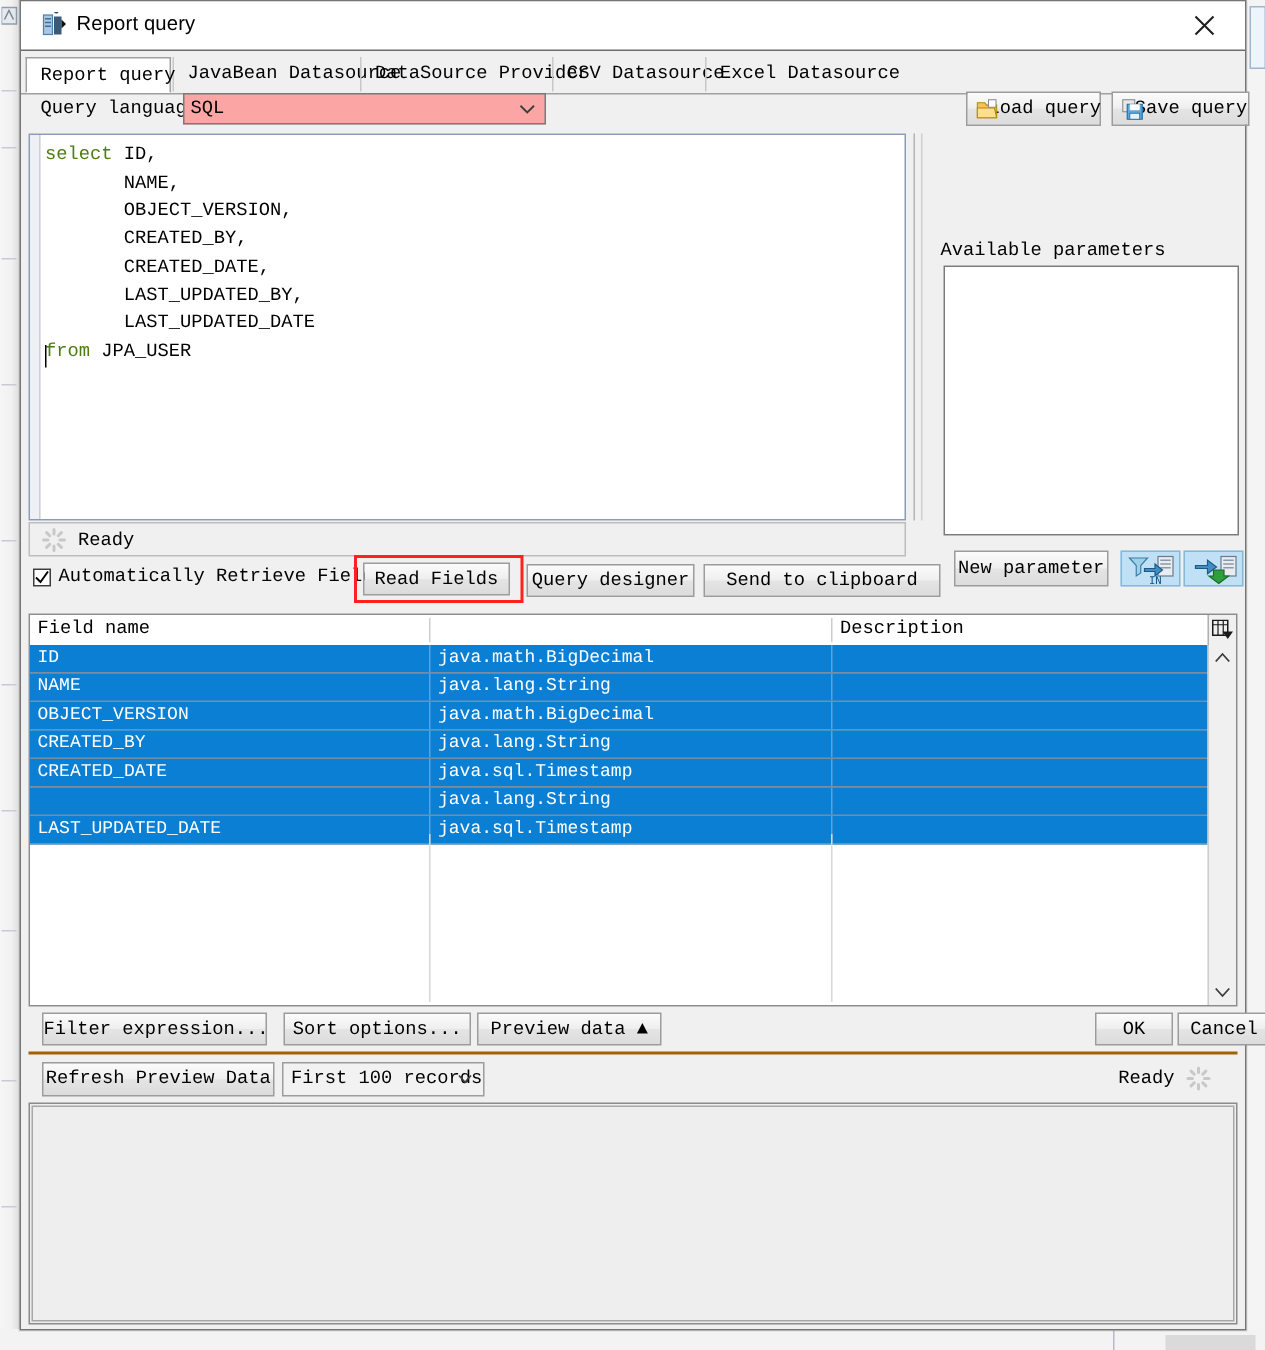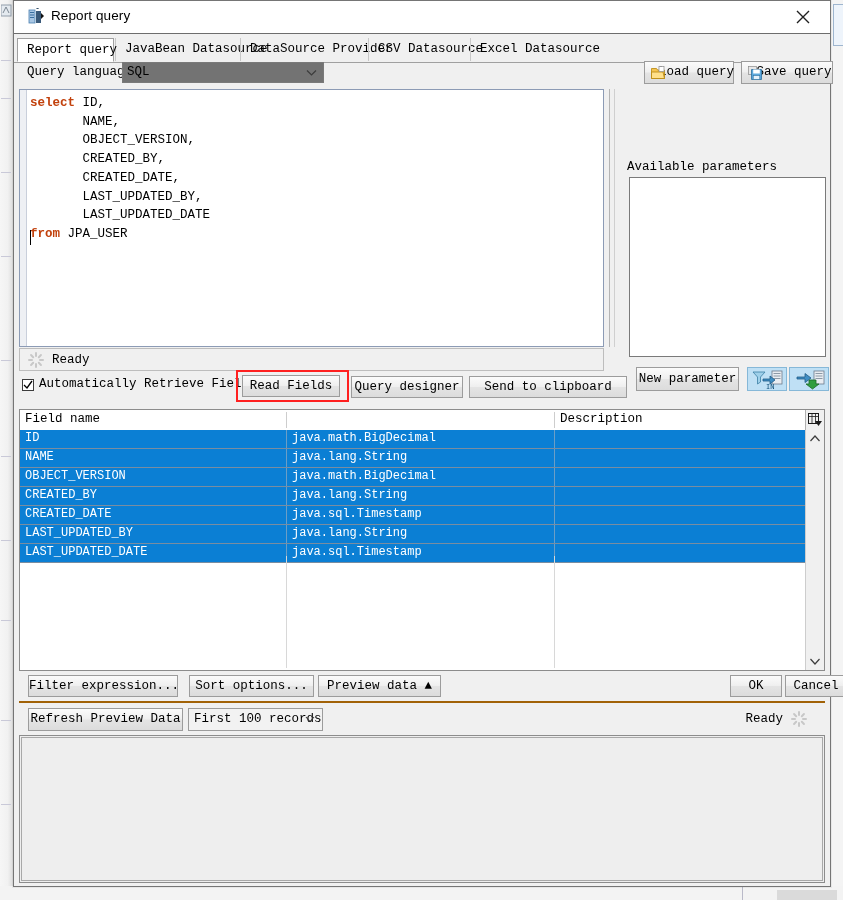--- a/index.html
+++ b/index.html
@@ -46,40 +46,40 @@
   .tab{position:absolute;top:0;height:23px;line-height:22px;padding:0 9px;
       font-family:"Liberation Mono", monospace;font-size:12.5px;color:#000;
       border-left:1px solid #c8c8c8;white-space:nowrap;box-sizing:border-box;}
   .tab:first-child{border-left:none;}
   .tab.active{background:#ffffff;border:1px solid #a0a0a0;border-bottom:1px solid #ffffff;
       border-top:1px solid #a0a0a0;height:24px;z-index:3;}
 
   
   #qlang-row{position:absolute;left:5px;top:60px;width:806px;height:24px;}
   #qlang-label{position:absolute;left:8px;top:4px;font-family:"Liberation Mono",monospace;font-size:12.5px;}
-  #qlang-select{position:absolute;left:103px;top:1px;width:202px;height:21px;background:#737373;
+  #qlang-select{position:absolute;left:103px;top:1px;width:242px;height:21px;background:#fca5a5;
       border:1px solid #7a7a7a;box-sizing:border-box;}
   #qlang-value{position:absolute;left:4px;top:2px;font-family:"Liberation Mono",monospace;font-size:12.5px;}
   #qlang-arrow{position:absolute;right:6px;top:6px;}
   .btn{
     font-family:"Liberation Mono",monospace;font-size:12.5px;color:#000;
     background:linear-gradient(to bottom,#fbfbfb 0%,#efefef 48%,#e4e4e4 52%,#dcdcdc 100%);
     border:1px solid #9c9c9c;box-sizing:border-box;text-align:center;white-space:nowrap;
   }
   #btn-load{position:absolute;left:625px;top:0;width:90px;height:23px;line-height:21px;padding-left:14px;}
   #btn-save{position:absolute;left:722px;top:0;width:92px;height:23px;line-height:21px;padding-left:14px;}
   .bicon{position:absolute;left:6px;top:4px;width:14px;height:14px;}
 
   
   #editor-wrap{position:absolute;left:5px;top:88px;width:585px;height:258px;
      background:#ffffff;border:1px solid #8c9bb5;box-sizing:border-box;overflow:hidden;}
   #gutter{position:absolute;left:0;top:0;width:6px;height:100%;background:#eef0f4;border-right:1px solid #c9cfdb;}
   #code{position:absolute;left:10px;top:4px;font-family:"Liberation Mono",monospace;font-size:12.5px;
         line-height:18.7px;white-space:pre;color:#000;}
-  #code .kw{color:#c2410c;font-weight:bold;}
+  #code .kw{color:#4d7c0f;font-weight:normal;}
   #caret{position:absolute;left:10px;top:140px;width:1px;height:15px;background:#000;}
 
   
   #splitter{position:absolute;left:591px;top:88px;width:14px;height:258px;background:#f0f0f0;}
   #splitter .line{position:absolute;left:4px;top:0;width:1px;height:258px;background:#b4b4b4;}
   #splitter .line2{position:absolute;left:9px;top:0;width:1px;height:258px;background:#cfcfcf;}
   .sp-arrow{position:absolute;left:5px;width:0;height:0;}
 
   
   #right-panel{position:absolute;left:605px;top:88px;width:208px;height:315px;}
@@ -366,21 +366,20 @@
         <div class="tcell" style="left:535px;width:251px;"></div>
       </div>
       <div class="trow">
         <div class="tcell" style="left:0;width:266px;">CREATED_DATE</div>
         <div class="tcell-sep" style="left:266px;"></div>
         <div class="tcell" style="left:267px;width:267px;">java.sql.Timestamp</div>
         <div class="tcell-sep" style="left:534px;"></div>
         <div class="tcell" style="left:535px;width:251px;"></div>
       </div>
       <div class="trow">
-        <div class="tcell" style="left:0;width:266px;">LAST_UPDATED_BY</div>
         <div class="tcell-sep" style="left:266px;"></div>
         <div class="tcell" style="left:267px;width:267px;">java.lang.String</div>
         <div class="tcell-sep" style="left:534px;"></div>
         <div class="tcell" style="left:535px;width:251px;"></div>
       </div>
       <div class="trow">
         <div class="tcell" style="left:0;width:266px;">LAST_UPDATED_DATE</div>
         <div class="tcell-sep" style="left:266px;"></div>
         <div class="tcell" style="left:267px;width:267px;">java.sql.Timestamp</div>
         <div class="tcell-sep" style="left:534px;"></div>

